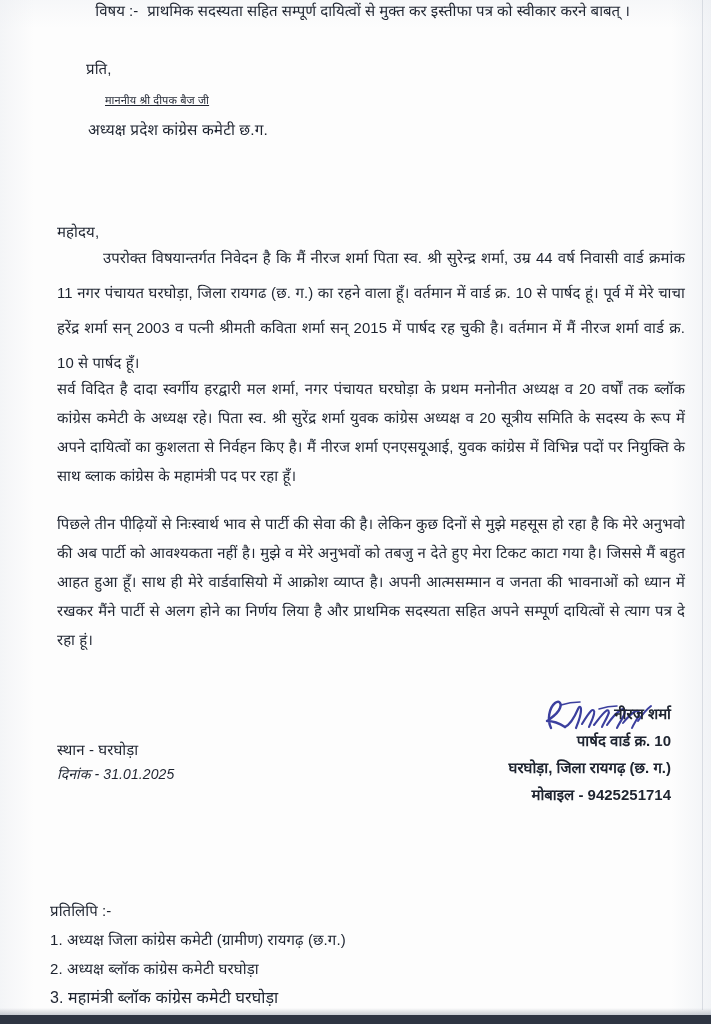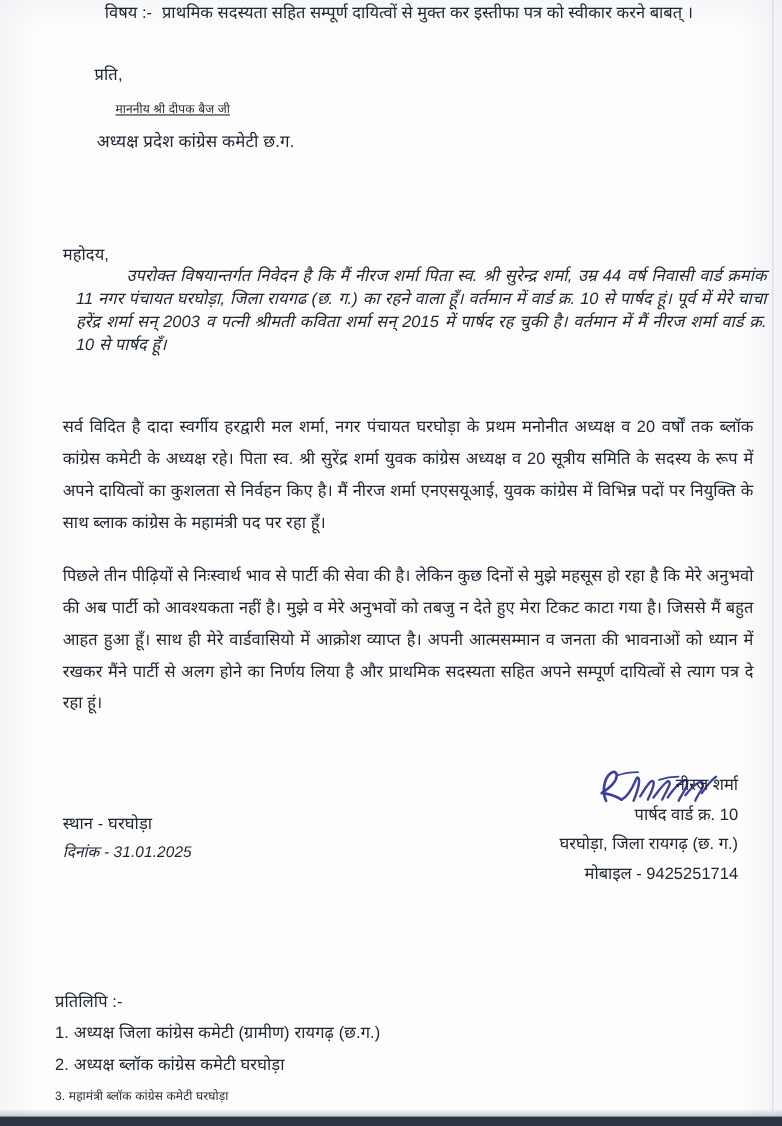--- a/index.html
+++ b/index.html
@@ -99,27 +99,26 @@
     white-space: nowrap;
     text-align: right;
   }
   .subject .label { margin-right: 9px; }
 
   
   .salutation { left: 57px; top: 219px; font-size: 15px; }
 
   
   .p1 {
-    left: 69px;
+    left: 57px;
     top: 241px;
     width: 628px;
     text-indent: 46px;
-    line-height: 21px;
+    line-height: 35px;
     font-size: 14.9px;
-    font-style: italic;
   }
 
   .p2 {
     left: 57px;
     top: 375px;
     width: 628px;
     line-height: 29px;
     font-size: 14.9px;
   }
 
@@ -135,41 +134,42 @@
   .place { left: 57px; top: 737px; font-size: 15px; }
   .date  { left: 57px; top: 762px; font-size: 14px; font-style: italic; }
 
   
   .sign-block {
     position: absolute;
     right: 40px;
     top: 700px;
     width: 300px;
     text-align: right;
+    font-weight: bold;
   }
   .sign-block .sig-line {
     font-size: 15px;
     line-height: 27px;
     white-space: nowrap;
   }
 
   .signature-ink {
     position: absolute;
     right: 52px;
     top: 694px;
     width: 118px;
     height: 46px;
     pointer-events: none;
   }
 
   
   .cc-title { left: 50px; top: 898px; font-size: 15px; }
   .cc-1     { left: 50px; top: 927px; font-size: 15px; }
   .cc-2     { left: 50px; top: 956px; font-size: 15px; text-align: right; }
-  .cc-3     { left: 50px; top: 985px; font-size: 11px; }
+  .cc-3     { left: 50px; top: 985px; font-size: 16px; }
 </style>
 </head>
 <body>
 
 <div class="page">
 
   <div class="paper-tint"></div>
   <div class="scan-edge-right"></div>
   <div class="scan-edge-bottom-soft"></div>
   <div class="scan-edge-bottom"></div>

